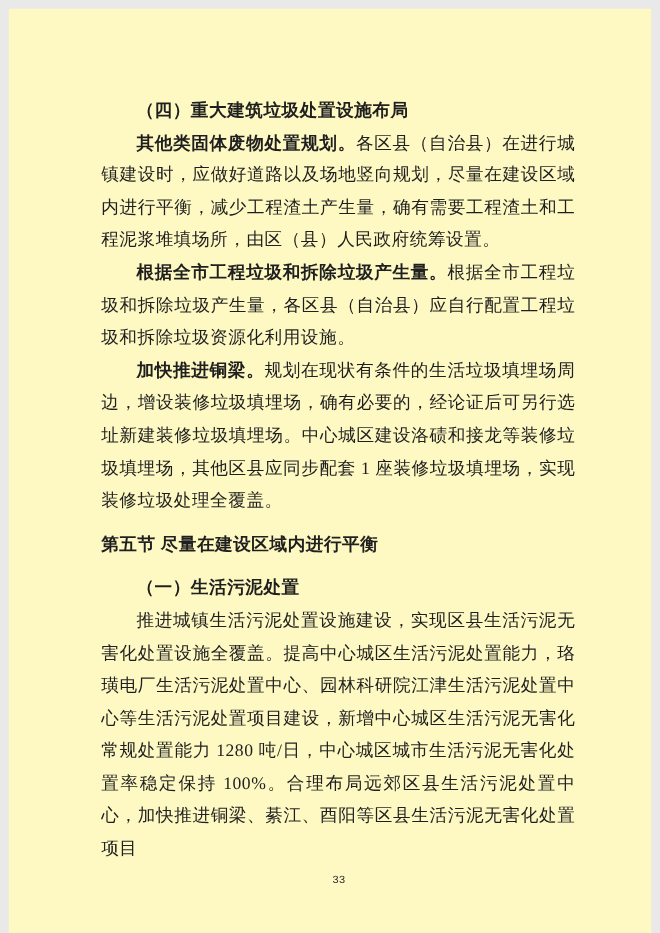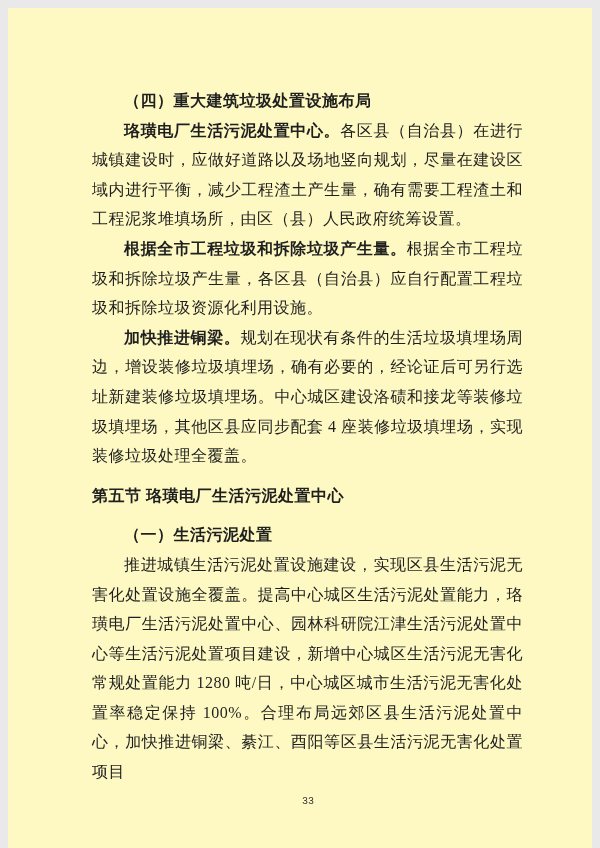--- a/index.html
+++ b/index.html
@@ -58,27 +58,27 @@
   }
 </style>
 </head>
 <body>
 
 <div class="page">
   <div class="content">
 
     <p class="heading">（四）重大建筑垃圾处置设施布局</p>
 
-    <p><span class="lead">珞璜电厂生活污泥处置中心。</span><span>各区县（自治县）在进行城镇建设时，应做好道路以及场地竖向规划，尽量在建设区域内进行平衡，减少工程渣土产生量，确有需要工程渣土和工程泥浆堆填场所，由区（县）人民政府统筹设置。</span></p>
+    <p><span class="lead">其他类固体废物处置规划。</span><span>各区县（自治县）在进行城镇建设时，应做好道路以及场地竖向规划，尽量在建设区域内进行平衡，减少工程渣土产生量，确有需要工程渣土和工程泥浆堆填场所，由区（县）人民政府统筹设置。</span></p>
 
     <p><span class="lead">根据全市工程垃圾和拆除垃圾产生量。</span><span>根据全市工程垃圾和拆除垃圾产生量，各区县（自治县）应自行配置工程垃圾和拆除垃圾资源化利用设施。</span></p>
 
-    <p><span class="lead">加快推进铜梁。</span><span>规划在现状有条件的生活垃圾填埋场周边，增设装修垃圾填埋场，确有必要的，经论证后可另行选址新建装修垃圾填埋场。中心城区建设洛碛和接龙等装修垃圾填埋场，其他区县应同步配套 4 座装修垃圾填埋场，实现装修垃圾处理全覆盖。</span></p>
+    <p><span class="lead">加快推进铜梁。</span><span>规划在现状有条件的生活垃圾填埋场周边，增设装修垃圾填埋场，确有必要的，经论证后可另行选址新建装修垃圾填埋场。中心城区建设洛碛和接龙等装修垃圾填埋场，其他区县应同步配套 1 座装修垃圾填埋场，实现装修垃圾处理全覆盖。</span></p>
 
-    <p class="section-heading">第五节  珞璜电厂生活污泥处置中心</p>
+    <p class="section-heading">第五节  尽量在建设区域内进行平衡</p>
 
     <p class="sub-heading">（一）生活污泥处置</p>
 
     <p>推进城镇生活污泥处置设施建设，实现区县生活污泥无害化处置设施全覆盖。提高中心城区生活污泥处置能力，珞璜电厂生活污泥处置中心、园林科研院江津生活污泥处置中心等生活污泥处置项目建设，新增中心城区生活污泥无害化常规处置能力 1280 吨/日，中心城区城市生活污泥无害化处置率稳定保持 100%。合理布局远郊区县生活污泥处置中心，加快推进铜梁、綦江、酉阳等区县生活污泥无害化处置项目</p>
 
   </div>
 
   <div class="page-number">33</div>
 </div>
 

